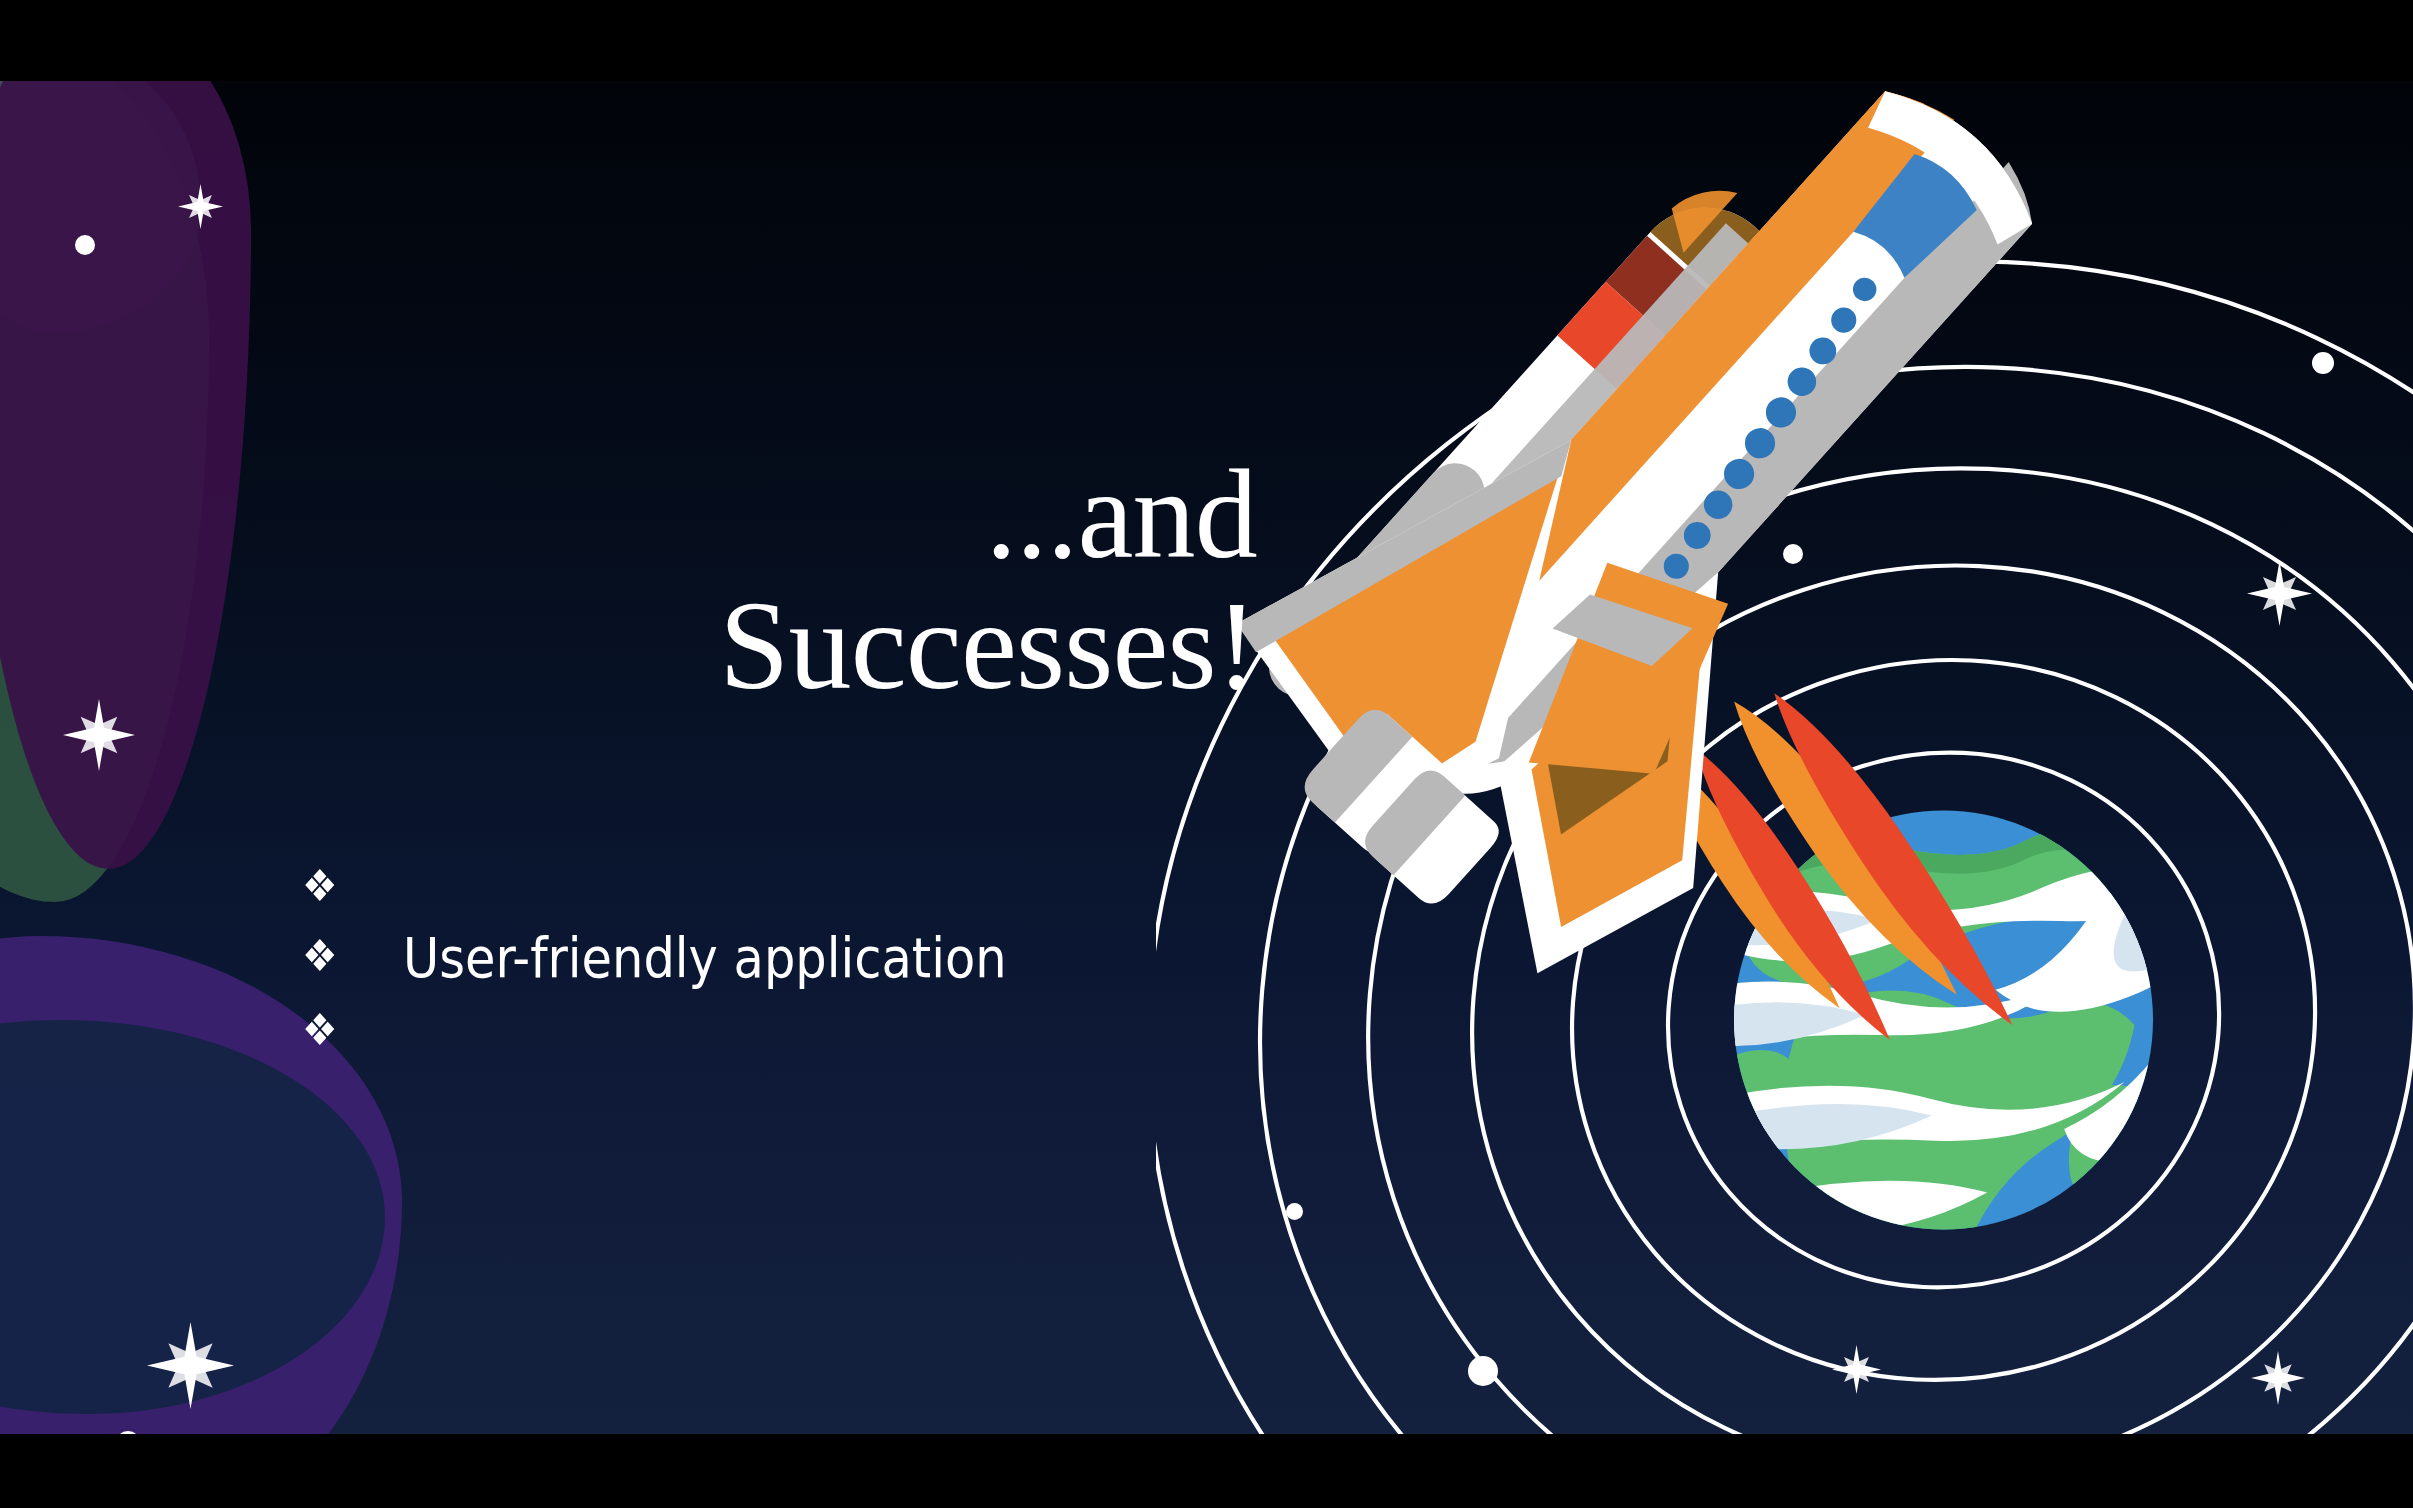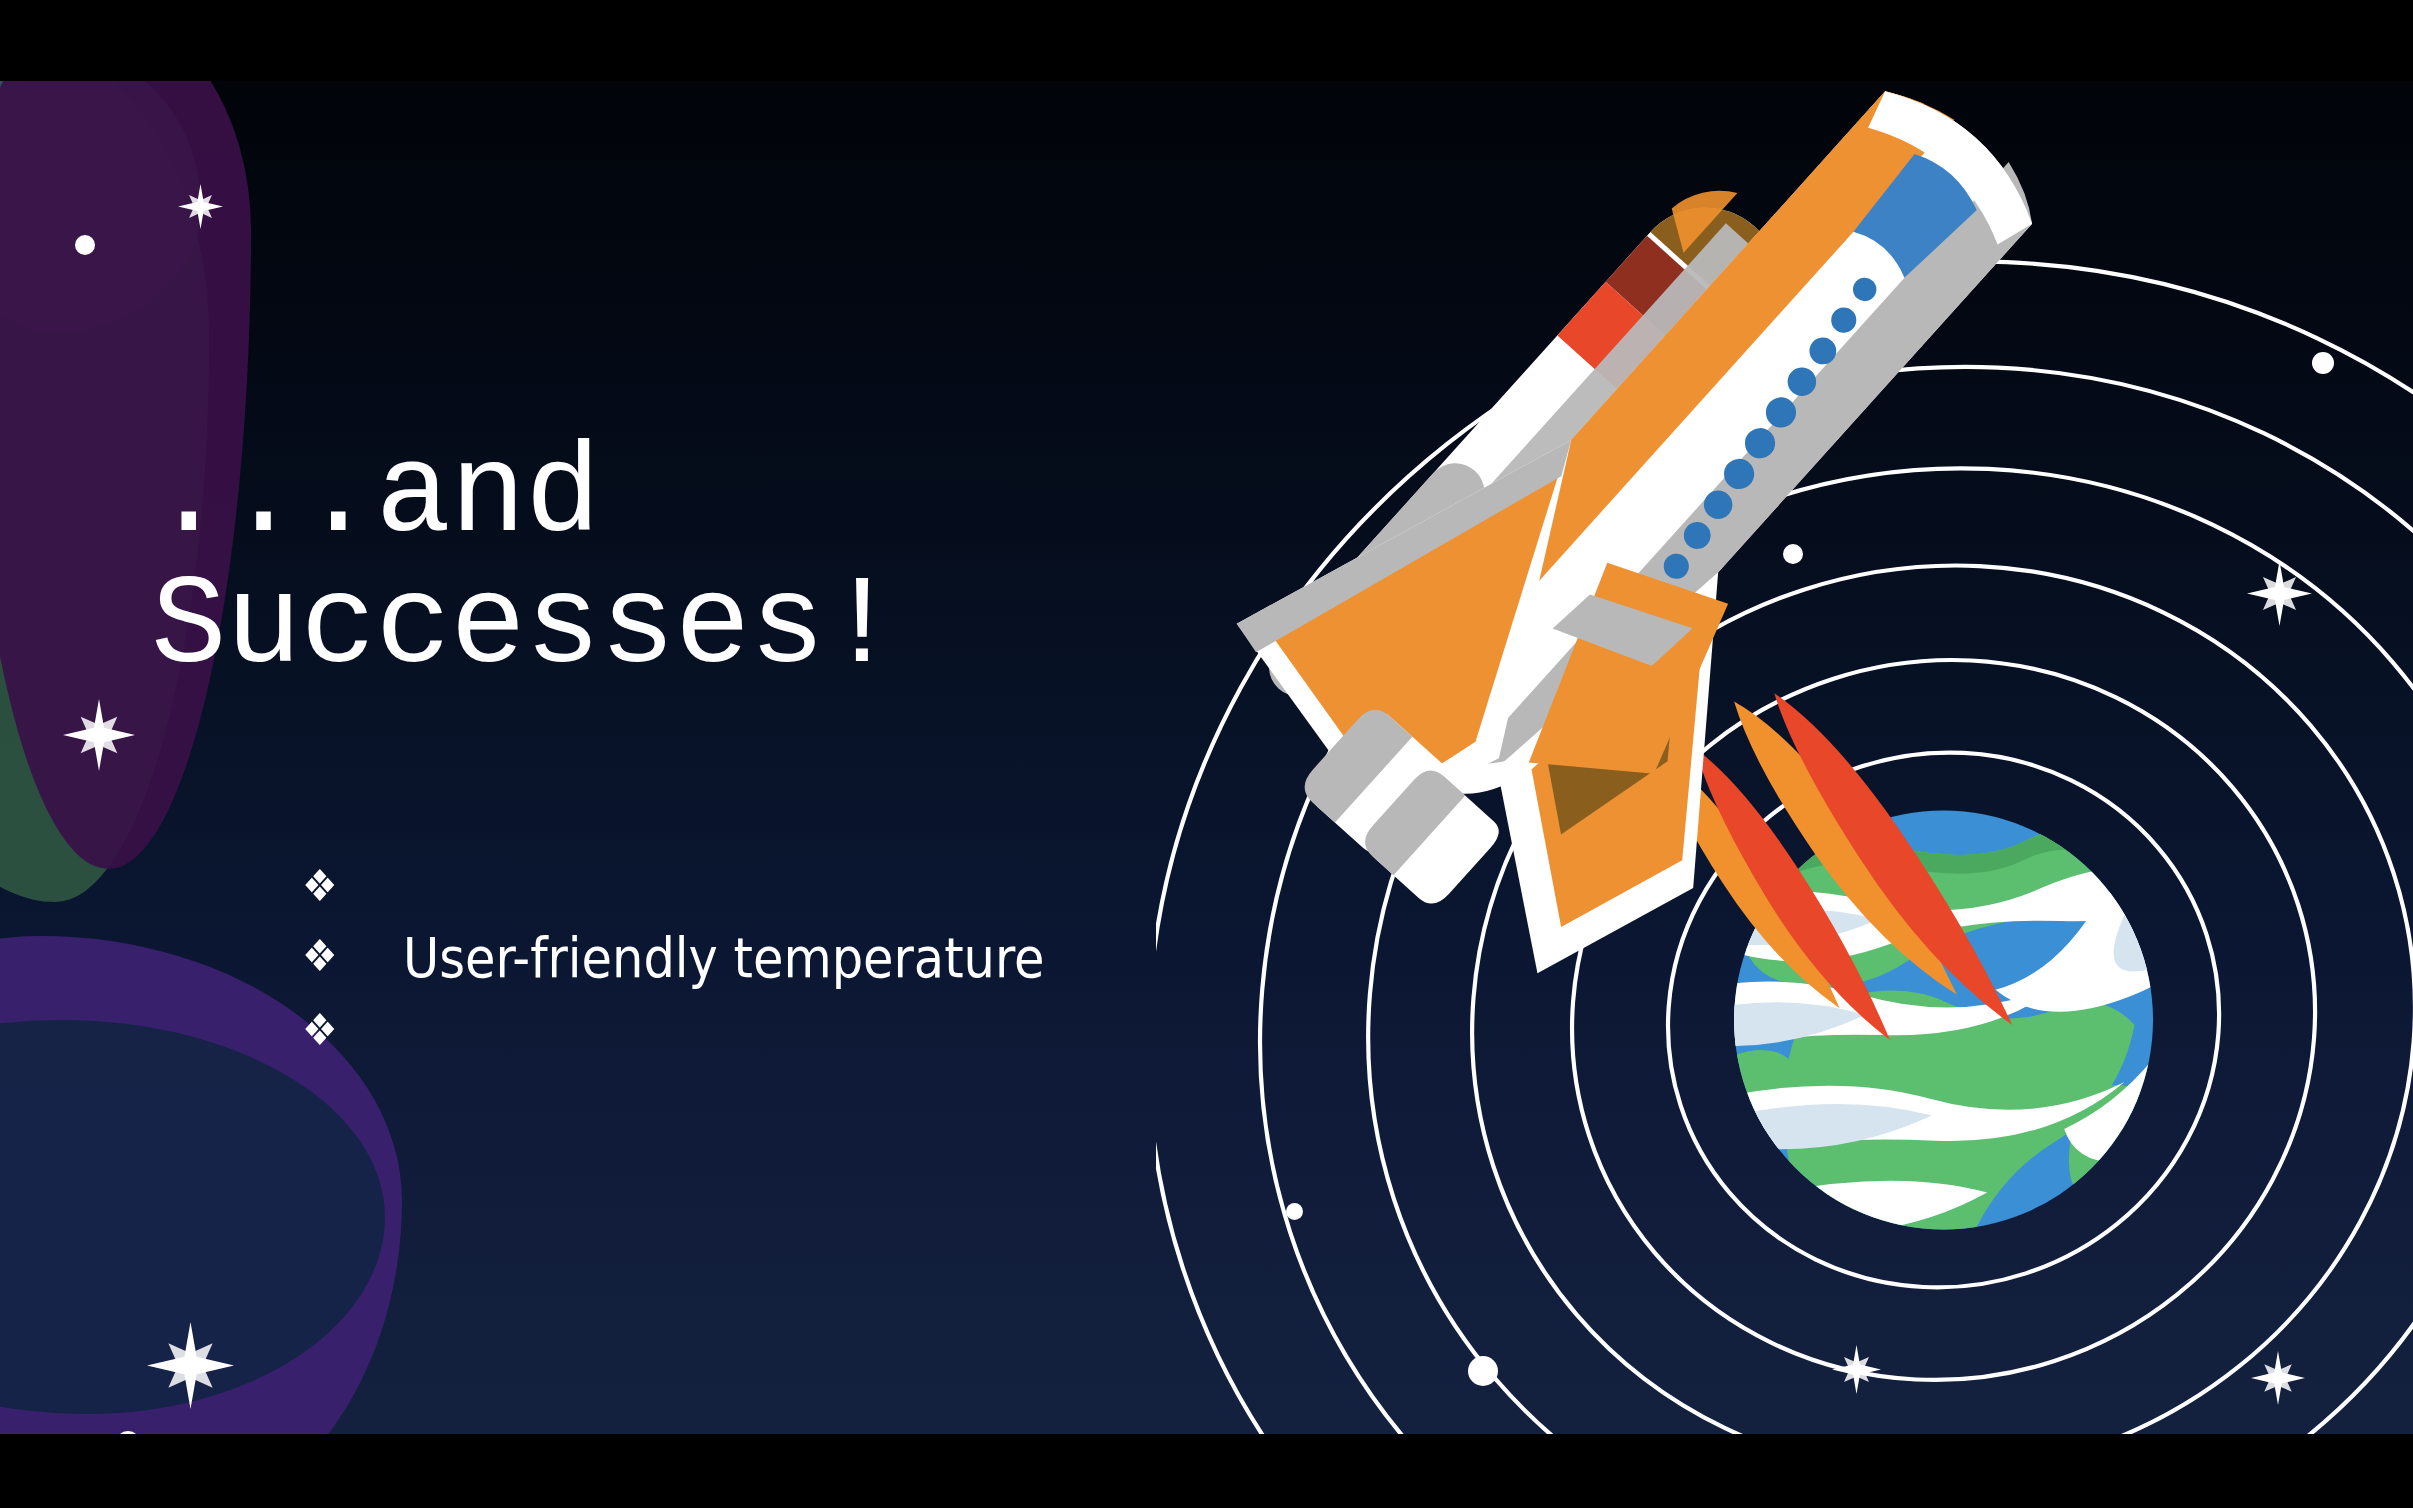--- a/index.html
+++ b/index.html
@@ -65,25 +65,25 @@
   }
 
   
   .dot{position:absolute;background:#fff;border-radius:50%;}
   .sparkle{position:absolute;}
   .sparkle svg{display:block;}
 
   
   #title{
     position:absolute;
-    left:151px; top:266px;
+    left:151px; top:284px;
     width:1106px;
-    text-align:left;
+    text-align:right;
     color:#ffffff;
-    font-family:Liberation Mono, monospace;
+    font-family:Liberation Serif, serif;
     font-weight:300;
     font-size:126px;
     line-height:1.04;
     letter-spacing:-0.8px;
     white-space:pre-line;
     z-index:20;
   }
   #bullets{
     position:absolute;
     left:302px; top:771px;
@@ -310,21 +310,21 @@
 
     <h1 id="title">...and
 Successes!</h1>
 
     <ul id="bullets" style="list-style:none;margin:0;padding:0;">
         <li class="bullet">
           <span class="marker">❖</span>
         </li>
         <li class="bullet">
           <span class="marker">❖</span>
-          <span class="btext">User-friendly temperature</span>
+          <span class="btext">User-friendly application</span>
         </li>
         <li class="bullet">
           <span class="marker">❖</span>
         </li>
       </ul>
 
   </div>
 
   <div class="bar" id="bar-top"></div>
   <div class="bar" id="bar-bottom"></div>

